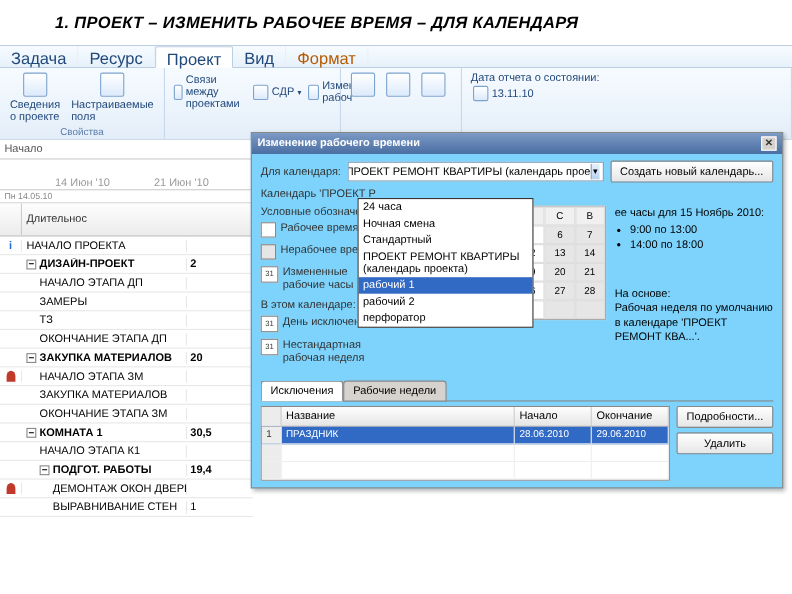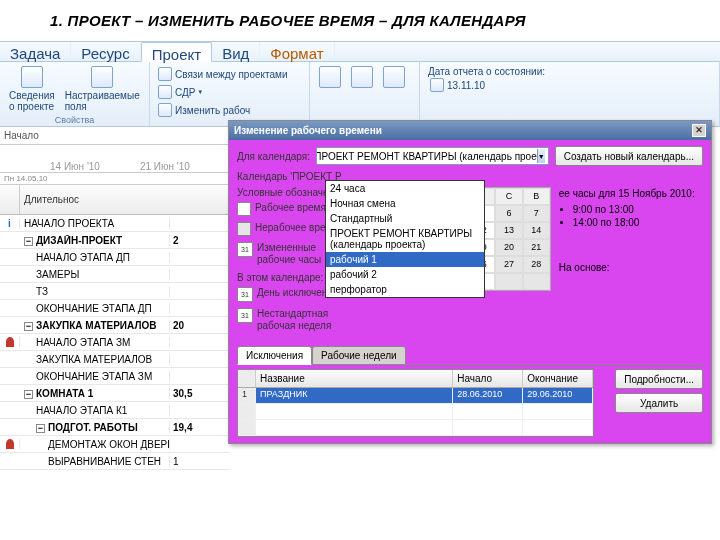--- a/index.html
+++ b/index.html
@@ -27,21 +27,21 @@
 .rows{}
 .row{display:flex;height:17px;border-bottom:1px solid #e8e8e8;align-items:center}
 .c1{width:20px;border-right:1px solid #e8e8e8;display:flex;justify-content:center}
 .c2{width:150px;border-right:1px solid #e8e8e8;padding-left:4px;white-space:nowrap;overflow:hidden}
 .c3{flex:1;padding-left:3px}
 .bold{font-weight:bold}
 .ind1{padding-left:16px}.ind2{padding-left:28px}
 .minus{display:inline-block;width:9px;height:9px;border:1px solid #888;text-align:center;line-height:7px;font-size:9px;margin-right:3px}
 .bi{color:#1b6dd1;font-weight:bold}
 .pi{width:8px;height:10px;background:#c0392b;border-radius:50% 50% 0 0}
-.dialog{position:absolute;left:228px;top:120px;width:484px;background:#d946ef;border:1px solid #888;box-shadow:2px 2px 4px rgba(0,0,0,.3)}
+.dialog{position:absolute;left:228px;top:120px;width:484px;background:#7dd3fc;border:1px solid #888;box-shadow:2px 2px 4px rgba(0,0,0,.3)}
 .dhdr{background:linear-gradient(#7b99c4,#4a6ea2);color:#fff;padding:3px 5px;display:flex;justify-content:space-between;align-items:center;font-weight:bold;font-size:10px}
 .xbtn{width:14px;height:13px;background:#d6d3ce;border:1px solid #fff;color:#333;text-align:center;line-height:10px;font-size:9px}
 .dbody{padding:6px 8px;position:relative}
 .drow{display:flex;align-items:center;margin-bottom:5px;gap:6px}
 .dlbl{color:#333}
 .combo{flex:1;height:18px;border:1px solid #7f9db9;background:#fff;padding:1px 3px;display:flex;align-items:center;justify-content:flex-end;overflow:hidden;white-space:nowrap}
 .carr{width:13px;height:14px;background:linear-gradient(#e8f0fb,#b8d2f0);border-left:1px solid #7f9db9;display:flex;align-items:center;justify-content:center;font-size:7px}
 .wbtn{height:20px;padding:0 8px;background:linear-gradient(#fff,#e6e6e6);border:1px solid #888;border-radius:2px;white-space:nowrap}
 .dcols{display:flex;gap:8px}
 .dl{width:118px}
@@ -56,21 +56,21 @@
 .cc.sel{background:#316ac5;color:#fff}
 .cc.we{background:#e6e6e6}
 .dr{width:150px;font-size:9px;line-height:1.3}
 .dr ul{list-style:disc;padding-left:14px;margin-top:3px}
 .dropdown{position:absolute;left:325px;top:180px;width:160px;background:#fff;border:1px solid #333;z-index:10}
 .ddi{padding:2px 4px;font-size:10px}
 .ddi.sel{background:#316ac5;color:#fff}
 .tabsb{display:flex;margin-top:8px;border-bottom:1px solid #888}
 .tb{padding:3px 8px;border:1px solid #888;background:#d6d3ce;margin-bottom:-1px;border-radius:3px 3px 0 0;font-size:10px}
 .tb.a{background:#fff;border-bottom:1px solid #fff}
-.exwrap{display:flex;gap:21px;margin-top:4px}
+.exwrap{display:flex;gap:6px;margin-top:4px}
 .extbl{flex:1;background:#fff;border:1px solid #888}
 .exh{display:flex;background:linear-gradient(#fdfdfd,#e6e6e6);border-bottom:1px solid #aaa}
 .exh div{padding:3px 4px;border-right:1px solid #ccc;font-size:10px}
 .exr{display:flex;border-bottom:1px solid #eee;height:16px}
 .exr div{padding:1px 4px;border-right:1px solid #eee;font-size:9px}
 .exr.sel{background:#316ac5;color:#fff}
 .eh1{width:18px;background:#ececec}.eh2{flex:1}.eh3{width:70px}.eh4{width:70px}
 .btncol{display:flex;flex-direction:column;gap:4px}
 </style>
 </head>
@@ -96,21 +96,21 @@
           </div>
     <div class="bigbtn">
             <div class="ico"></div>
             <span style="white-space:pre-line">Настраиваемые
 поля</span>
           </div>
    </div>
    <div class="glabel">Свойства</div>
   </div>
   <div class="rgroup" style="width:160px">
-   <div style="display:flex;flex-direction:column;gap:2px;padding-top:2px">
+   <div style="display:flex;flex-direction:row;gap:2px;padding-top:2px">
     <div class="sbtn">
             <div class="ico sm"></div>
             <span>Связи между проектами</span>
           </div>
     <div class="sbtn">
             <div class="ico sm"></div>
             <span>СДР</span>
             <span style="font-size:7px">▾</span>
           </div>
     <div class="sbtn">
@@ -333,20 +333,21 @@
             <div class="cc we"></div>
           </div>
    </div>
    <div class="dr">
     <div>ее часы для 15 Ноябрь 2010:</div>
     <ul>
      <li>9:00 по 13:00</li>
      <li>14:00 по 18:00</li>
     </ul>
     <div style="margin-top:32px">На основе:</div>
+    <div>Рабочая неделя по умолчанию в календаре 'ПРОЕКТ РЕМОНТ КВА...'.</div>
    </div>
   </div>
   <div class="tabsb">
    <div class="tb a">Исключения</div>
    <div class="tb">Рабочие недели</div>
   </div>
   <div class="exwrap">
    <div class="extbl">
     <div class="exh">
      <div class="eh1"></div>

